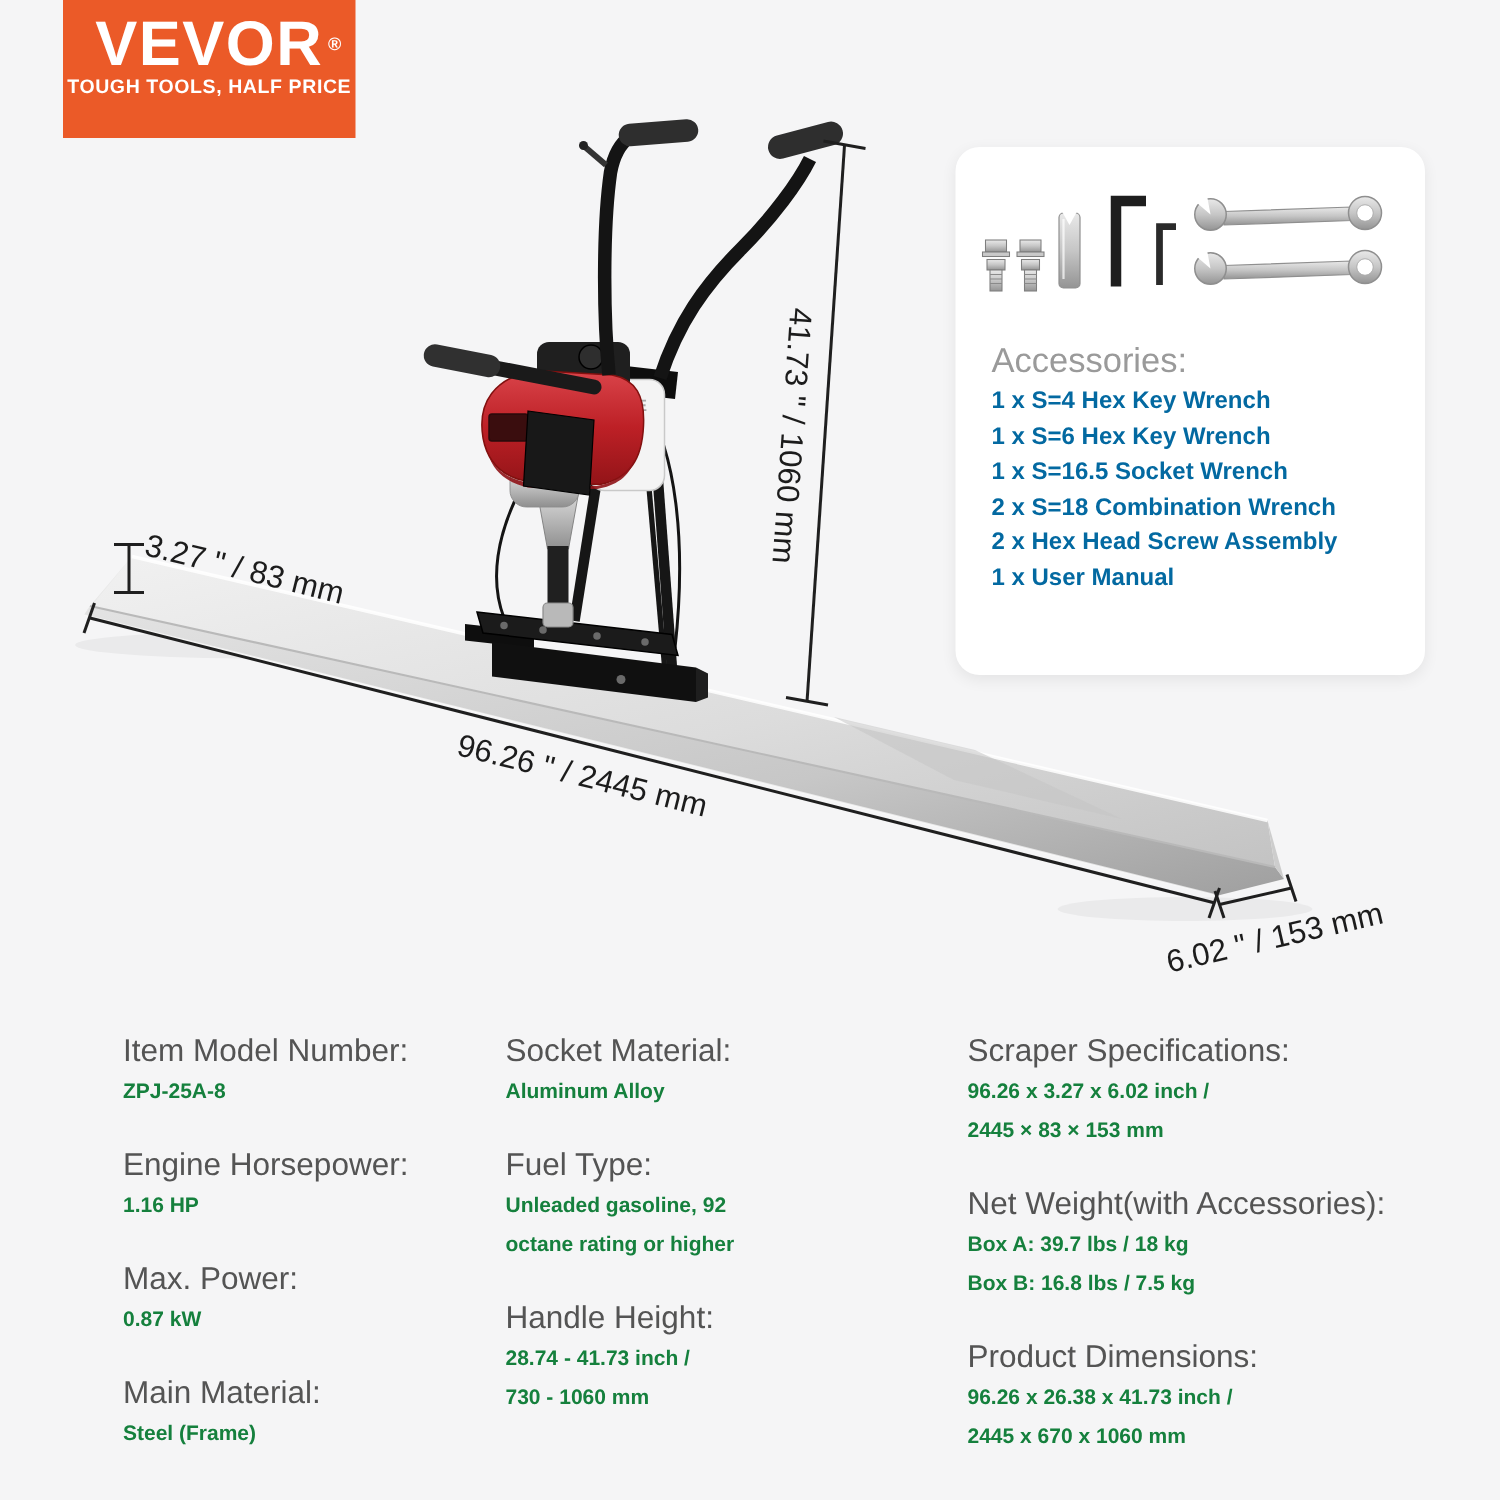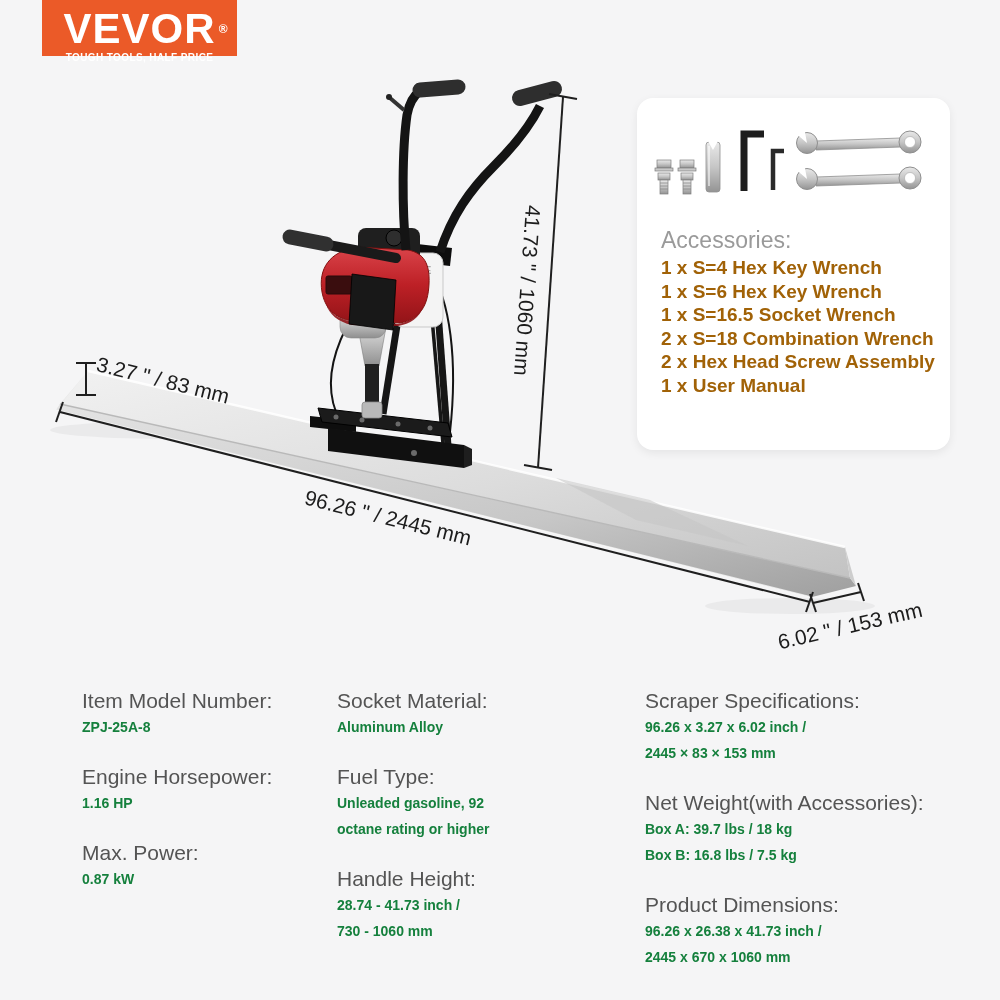--- a/index.html
+++ b/index.html
@@ -4,29 +4,29 @@
 <style>
   html,body{margin:0;padding:0;background:#e9e9ea;}
   .page{
     position:relative;width:1000px;height:1000px;margin:0 auto;
     background:#f5f5f6;overflow:hidden;
     font-family:"Liberation Sans", sans-serif;
     -webkit-font-smoothing:antialiased;
   }
   
   .logo{
-    position:absolute;left:42px;top:0;width:195px;height:56px;
+    position:absolute;left:42px;top:0;width:195px;height:92px;
     background:#EB5A28;color:#fff;text-align:center;z-index:5;
   }
   .logo .name{
     font-size:42px;font-weight:bold;letter-spacing:1px;line-height:46px;
     margin-top:6px;position:relative;display:inline-block;
   }
   .logo .reg{position:absolute;top:0px;right:-13px;font-size:12px;font-weight:bold;}
-  .logo .tagline{font-size:10px;font-weight:bold;letter-spacing:0.4px;line-height:12px;margin-top:0;}
+  .logo .tagline{font-size:13px;font-weight:bold;letter-spacing:0.4px;line-height:12px;margin-top:0;}
   
   .scene-svg{position:absolute;left:0;top:0;z-index:1;}
   .dim-label{
     position:absolute;z-index:4;font-size:21px;color:#1c1c1c;
     white-space:nowrap;text-align:center;height:24px;line-height:24px;
   }
   #dim-height {left:442px;top:278px;width:170px;transform:rotate(94deg);}
   #dim-blade-height{left:97px;top:352px;width:140px;transform:rotate(14deg);transform-origin:0 50%;text-align:left;}
   #dim-blade-length{left:298px;top:506px;width:180px;transform:rotate(14deg);}
   #dim-blade-width {left:760px;top:614px;width:180px;transform:rotate(-13deg);}
@@ -35,21 +35,21 @@
     position:absolute;left:637px;top:98px;width:313px;height:352px;
     background:#ffffff;border-radius:16px;z-index:3;
     box-shadow:0 3px 10px rgba(0,0,0,0.07);
   }
   .card .tools{position:absolute;left:0;top:18px;}
   .acc-title{
     position:absolute;left:24px;top:130px;font-size:23px;color:#9a9a9a;line-height:24px;
   }
   .acc-list{position:absolute;left:24px;top:158px;}
   .acc-item{
-    font-size:19px;font-weight:bold;color:#a16207;line-height:23.5px;white-space:nowrap;
+    font-size:16px;font-weight:bold;color:#0369a1;line-height:23.5px;white-space:nowrap;
   }
   
   .specs{position:absolute;top:688px;z-index:2;margin-left:20px;}
   #spec-col-1{left:62px;width:240px;}
   #spec-col-2{left:317px;width:300px;}
   #spec-col-3{left:625px;width:345px;}
   .spec-group{margin-bottom:24px;}
   .spec-label{font-size:21px;color:#545454;line-height:26px;}
   .spec-value{font-size:14px;color:#15803d;font-weight:bold;line-height:26px;white-space:pre-line;}
 </style>
@@ -262,20 +262,24 @@
       <div class="spec-value">ZPJ-25A-8</div>
     </div>
     <div class="spec-group">
       <div class="spec-label">Engine Horsepower:</div>
       <div class="spec-value">1.16 HP</div>
     </div>
     <div class="spec-group">
       <div class="spec-label">Max. Power:</div>
       <div class="spec-value">0.87 kW</div>
     </div>
+    <div class="spec-group">
+      <div class="spec-label">Main Material:</div>
+      <div class="spec-value">Steel (Frame)</div>
+    </div>
   </div>
 
   <div class="specs" id="spec-col-2">
     <div class="spec-group">
       <div class="spec-label">Socket Material:</div>
       <div class="spec-value">Aluminum Alloy</div>
     </div>
     <div class="spec-group">
       <div class="spec-label">Fuel Type:</div>
       <div class="spec-value">Unleaded gasoline, 92

